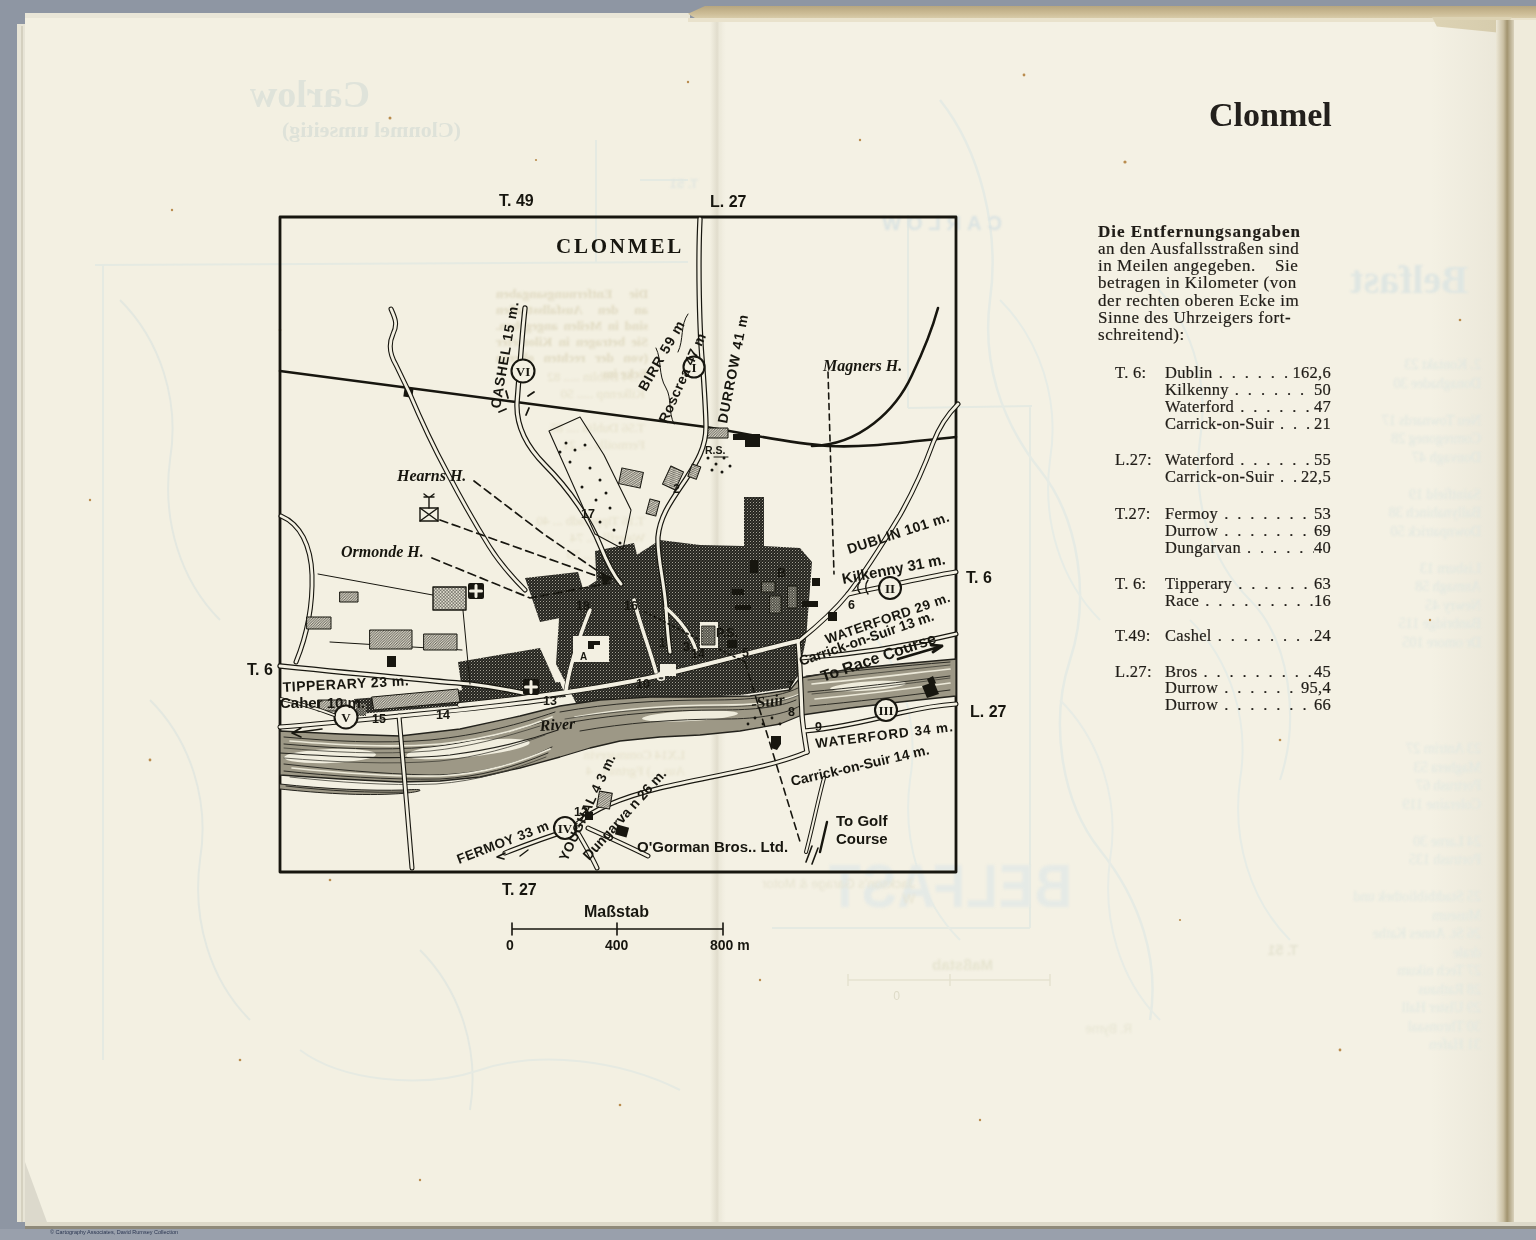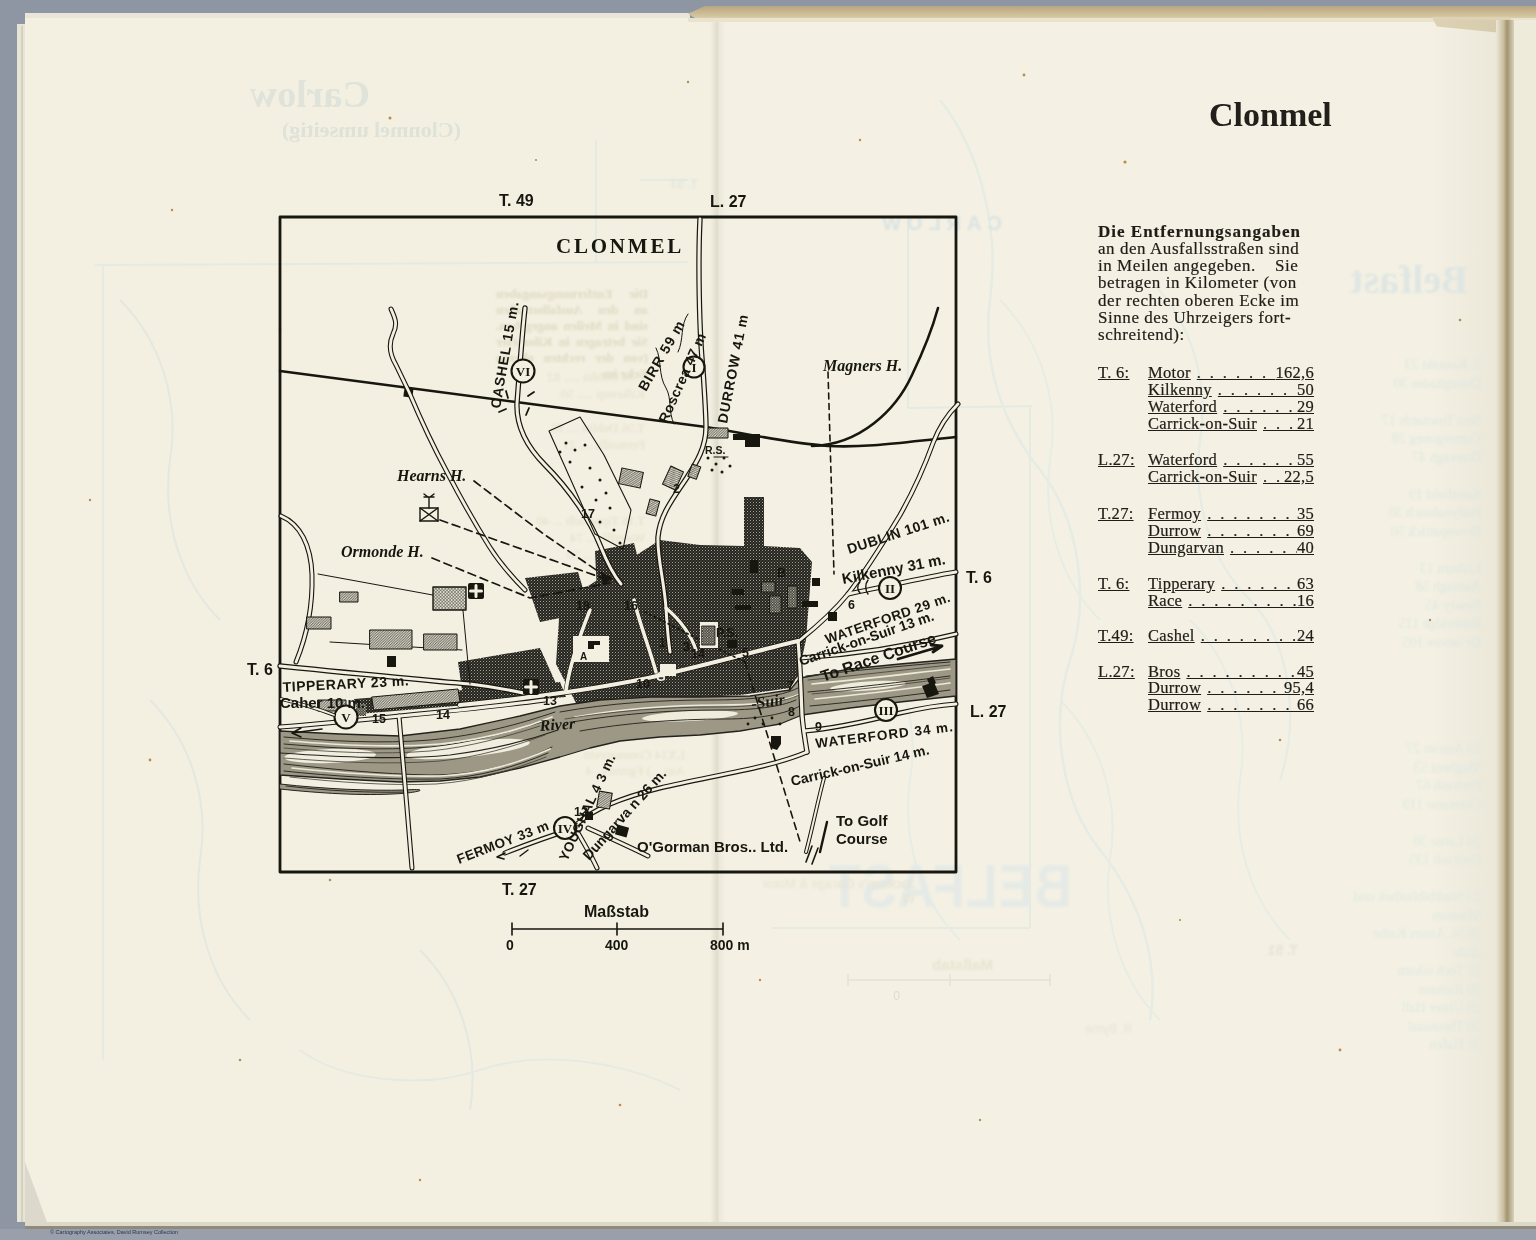--- a/index.html
+++ b/index.html
@@ -509,35 +509,35 @@
 
 <div class="abs ser" style="left:1209px;top:96px;width:200px;font-size:34px;font-weight:bold;color:#23201c;">Clonmel</div>
 
 <div class="abs ser" id="german" style="left:1098px;top:223px;width:220px;font-size:17px;line-height:17.15px;color:#201d18;letter-spacing:0.55px;-webkit-text-stroke:0.2px #201d18;white-space:nowrap;">
 <b style="letter-spacing:1px">Die Entfernungsangaben</b><br>an den Ausfallsstraßen sind<br>in Meilen angegeben. &nbsp;&nbsp;&nbsp;Sie<br>betragen in Kilometer (von<br>der rechten oberen Ecke im<br>Sinne des Uhrzeigers fort-<br>schreitend):
 </div>
 
 <div class="abs ser" id="dlist" style="left:1098px;top:0px;width:216px;font-size:16.5px;color:#201d18;letter-spacing:0.3px;-webkit-text-stroke:0.2px #201d18;">
 <div class="row" style="top:363px">
       <span class="lbl">T. 6:</span>
-      <span>Motor</span>
+      <span>Dublin</span>
       <span class="dots">.&nbsp;.&nbsp;.&nbsp;.&nbsp;.&nbsp;.&nbsp;.&nbsp;.&nbsp;.&nbsp;.&nbsp;.&nbsp;.&nbsp;.&nbsp;.</span>
       <span class="val">162,6</span>
     </div>
 <div class="row" style="top:380px">
       <span class="lbl"></span>
       <span>Kilkenny</span>
       <span class="dots">.&nbsp;.&nbsp;.&nbsp;.&nbsp;.&nbsp;.&nbsp;.&nbsp;.&nbsp;.&nbsp;.&nbsp;.&nbsp;.&nbsp;.&nbsp;.</span>
       <span class="val">50</span>
     </div>
 <div class="row" style="top:397px">
       <span class="lbl"></span>
       <span>Waterford</span>
       <span class="dots">.&nbsp;.&nbsp;.&nbsp;.&nbsp;.&nbsp;.&nbsp;.&nbsp;.&nbsp;.&nbsp;.&nbsp;.&nbsp;.&nbsp;.&nbsp;.</span>
-      <span class="val">29</span>
+      <span class="val">47</span>
     </div>
 <div class="row" style="top:414px">
       <span class="lbl"></span>
       <span>Carrick-on-Suir</span>
       <span class="dots">.&nbsp;.&nbsp;.&nbsp;.&nbsp;.&nbsp;.&nbsp;.&nbsp;.&nbsp;.&nbsp;.&nbsp;.&nbsp;.&nbsp;.&nbsp;.</span>
       <span class="val">21</span>
     </div>
 <div class="row" style="top:450px">
       <span class="lbl">L.27:</span>
       <span>Waterford</span>
@@ -547,21 +547,21 @@
 <div class="row" style="top:467px">
       <span class="lbl"></span>
       <span>Carrick-on-Suir</span>
       <span class="dots">.&nbsp;.&nbsp;.&nbsp;.&nbsp;.&nbsp;.&nbsp;.&nbsp;.&nbsp;.&nbsp;.&nbsp;.&nbsp;.&nbsp;.&nbsp;.</span>
       <span class="val">22,5</span>
     </div>
 <div class="row" style="top:504px">
       <span class="lbl">T.27:</span>
       <span>Fermoy</span>
       <span class="dots">.&nbsp;.&nbsp;.&nbsp;.&nbsp;.&nbsp;.&nbsp;.&nbsp;.&nbsp;.&nbsp;.&nbsp;.&nbsp;.&nbsp;.&nbsp;.</span>
-      <span class="val">35</span>
+      <span class="val">53</span>
     </div>
 <div class="row" style="top:521px">
       <span class="lbl"></span>
       <span>Durrow</span>
       <span class="dots">.&nbsp;.&nbsp;.&nbsp;.&nbsp;.&nbsp;.&nbsp;.&nbsp;.&nbsp;.&nbsp;.&nbsp;.&nbsp;.&nbsp;.&nbsp;.</span>
       <span class="val">69</span>
     </div>
 <div class="row" style="top:538px">
       <span class="lbl"></span>
       <span>Dungarvan</span>
@@ -599,19 +599,19 @@
       <span class="val">95,4</span>
     </div>
 <div class="row" style="top:695px">
       <span class="lbl"></span>
       <span>Durrow</span>
       <span class="dots">.&nbsp;.&nbsp;.&nbsp;.&nbsp;.&nbsp;.&nbsp;.&nbsp;.&nbsp;.&nbsp;.&nbsp;.&nbsp;.&nbsp;.&nbsp;.</span>
       <span class="val">66</span>
     </div>
 </div>
 <style>
- .row{position:absolute;left:0;width:216px;display:flex;white-space:nowrap;text-decoration:underline;}
+ .row{position:absolute;left:17px;width:216px;display:flex;white-space:nowrap;}
  .lbl{width:50px;flex:none;}
  .dots{flex:1;overflow:hidden;padding:0 5px 0 6px;letter-spacing:2.4px;}
  .val{flex:none;text-align:left;}
 </style>
 
 <div class="abs" style="left:50px;top:1229px;font-size:5.5px;color:#2a3550;">© Cartography Associates, David Rumsey Collection</div>
 
 </body></html>

